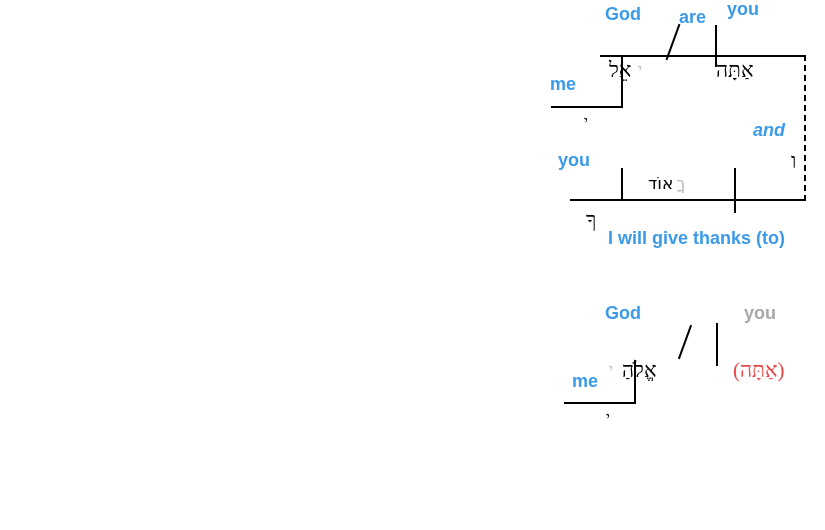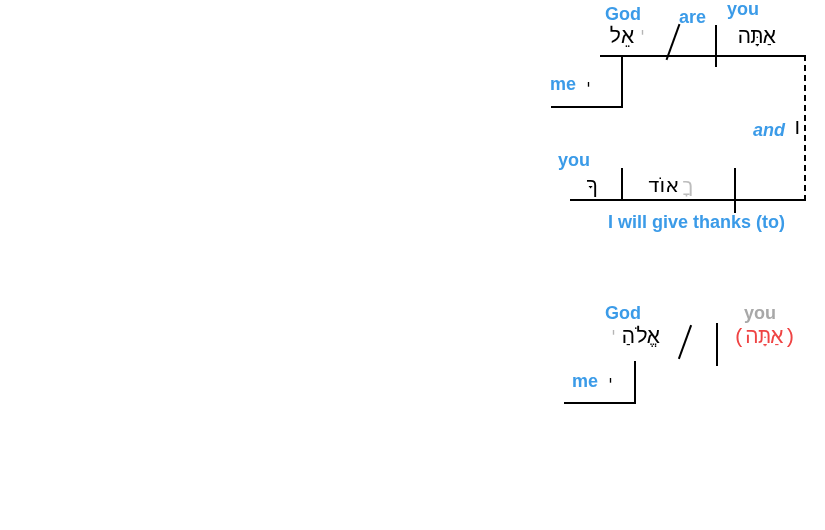--- a/index.html
+++ b/index.html
@@ -62,40 +62,41 @@
     color: #a8a8a8;
   }
 
   
   .heb {
     position: absolute;
     direction: rtl;
     unicode-bidi: bidi-override;
     color: #000000;
     font-size: 21px;
-    font-family: Liberation Mono, monospace;
+    font-family: Liberation Serif, serif;
     white-space: nowrap;
     line-height: 1.1;
+    margin-top: 33px;
   }
   .heb.small {
     font-size: 15px;
   }
   .heb.faded {
     color: #b5b5b5;
   }
   .heb.grayfull {
     color: #ef4444;
   }
 
   
   .hebword {
     position: absolute;
     direction: rtl;
     unicode-bidi: bidi-override;
-    font-size: 21px;
+    font-size: 17px;
     font-family: "DejaVu Sans", sans-serif;
     white-space: nowrap;
     line-height: 1.1;
     color: #000000;
   }
   .hebword .affix { color: #bdbdbd; }
   .hebword .sep   { display: inline-block; width: 3px; }
 </style>
 </head>
 <body>
@@ -107,21 +108,21 @@
     <span class="gloss" style="left:605px; top:5px;">God</span>
 
     <span class="gloss" style="left:679px; top:8px;">are</span>
 
     <span class="gloss" style="left:727px; top:0px;">you</span>
 
     <span class="heb small faded" style="left:638px; top:28px;">י</span>
 
     <span class="heb" style="left:609px; top:26px;">אֵל</span>
 
-    <span class="heb" style="left:738px; top:26px;">אַתָּה</span>
+    <span class="heb" style="left:716px; top:26px;">אַתָּה</span>
 
     <div class="hline" style="left:600px; top:55px; width:206px;"></div>
 
     <div class="vline" style="left:715px; top:25px; height:42px;"></div>
 
     <div class="slash" style="left:672px; top:23px; height:38px; transform: rotate(20deg);"></div>
 
     <div class="vline" style="left:621px; top:55px; height:53px;"></div>
     <div class="hline" style="left:551px; top:106px; width:72px;"></div>
 
@@ -142,21 +143,21 @@
     <div class="hebword" style="left:648px; top:174px;">
       <span class="affix">ךָ</span><span class="sep"></span><span>אוֹד</span>
     </div>
 
     <div class="hline" style="left:570px; top:199px; width:236px;"></div>
 
     <div class="vline" style="left:621px; top:168px; height:33px;"></div>
 
     <div class="vline" style="left:734px; top:168px; height:45px;"></div>
 
-    <span class="gloss" style="left:608px; top:213px;">I will give thanks (to)</span>
+    <span class="gloss" style="left:608px; top:229px;">I will give thanks (to)</span>
   </div>
 
   <div class="abs" style="left:0;top:290px;width:825px;height:240px;">
 
     <span class="gloss" style="left:605px; top:14px;">God</span>
 
     <span class="gloss muted" style="left:744px; top:14px;">you</span>
 
     <span class="heb small faded" style="left:609px; top:38px;">י</span>
 

